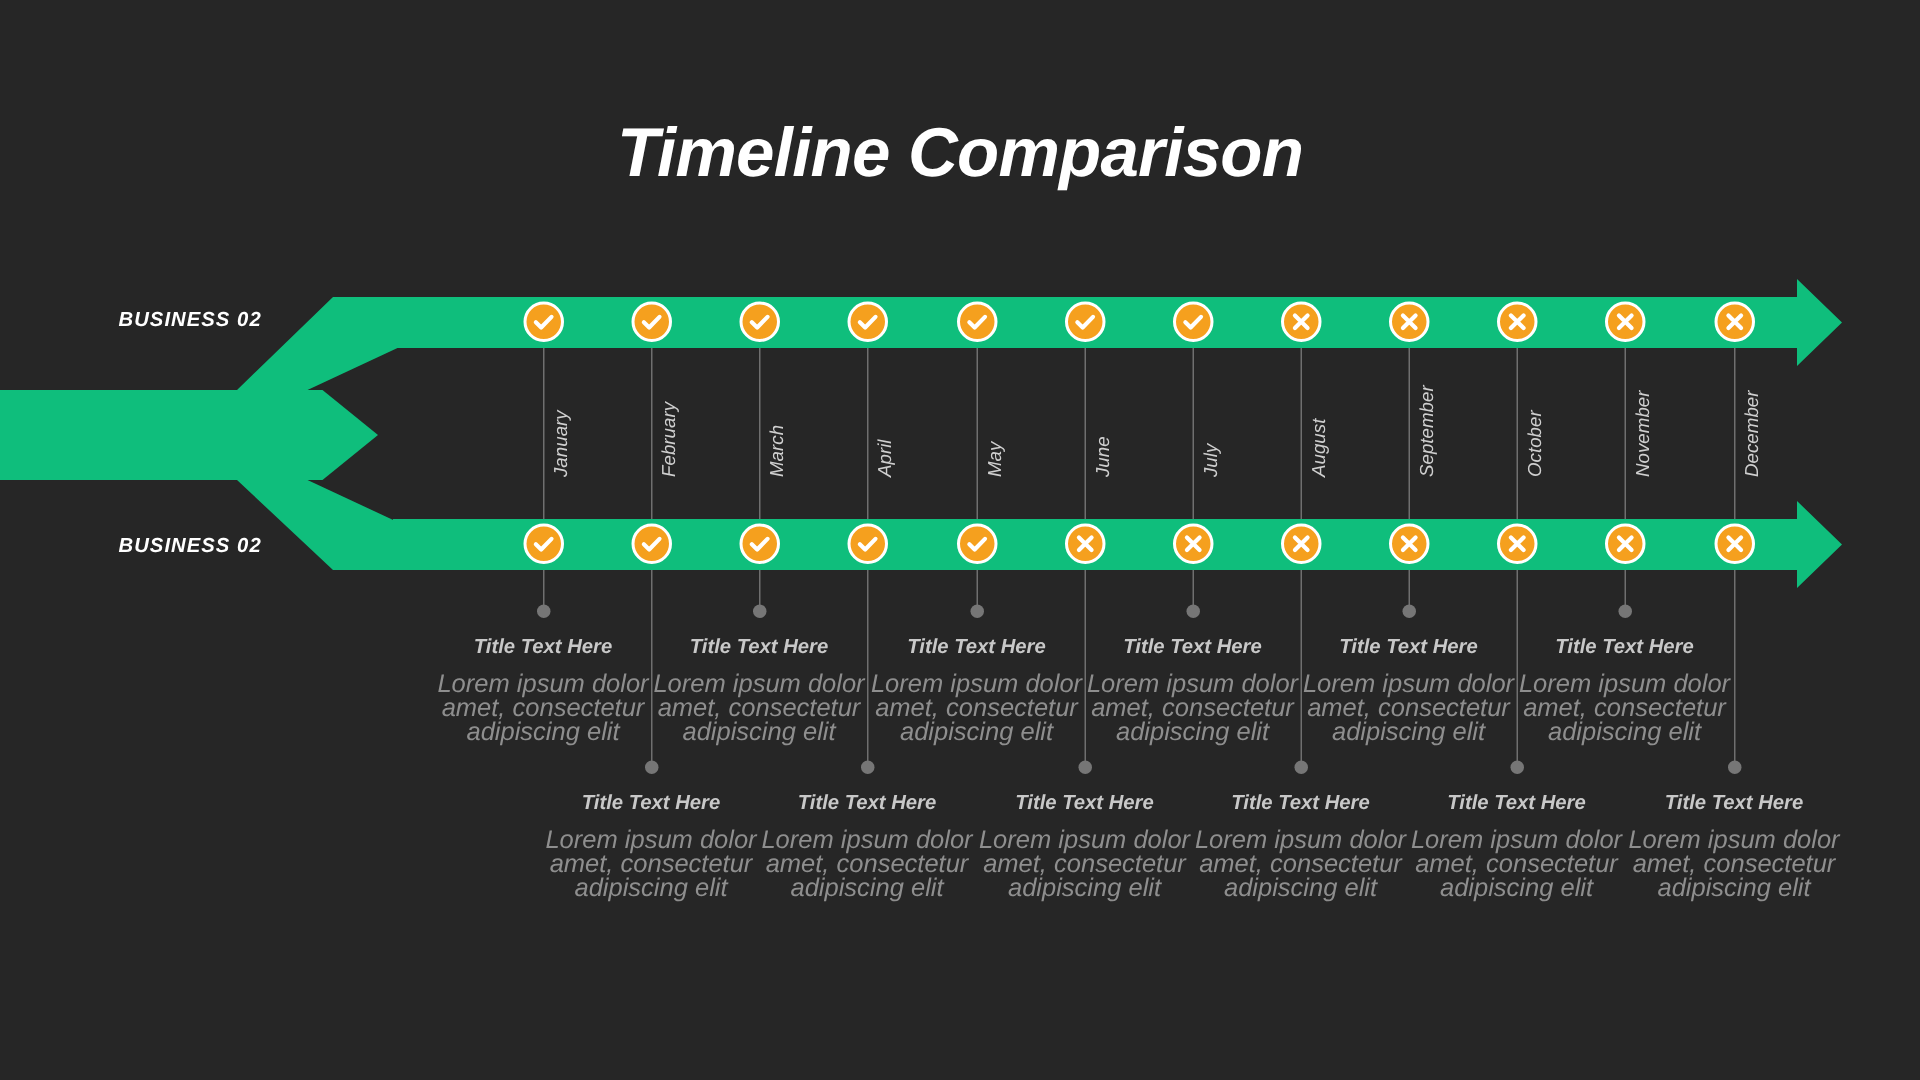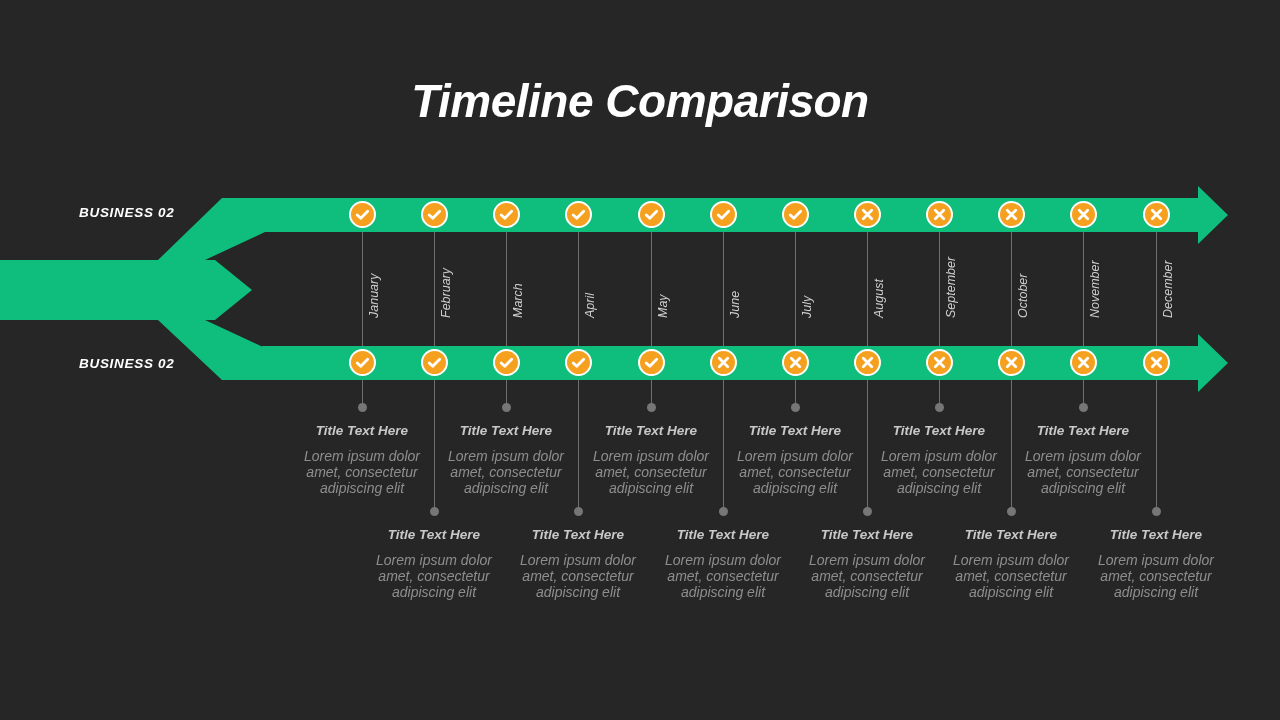--- a/index.html
+++ b/index.html
@@ -100,21 +100,21 @@
     text-align: center;
   }
   .card-title {
     color: #c8c8c8;
     font-size: 13.5px;
     font-weight: bold;
     margin-bottom: 10px;
   }
   .card-body {
     color: #8e8e8e;
-    font-size: 14px;
+    font-size: 17px;
     line-height: 16px;
   }
 </style>
 </head>
 <body>
 
 <div id="stage">
 
   <div class="title">Timeline Comparison</div>
 

